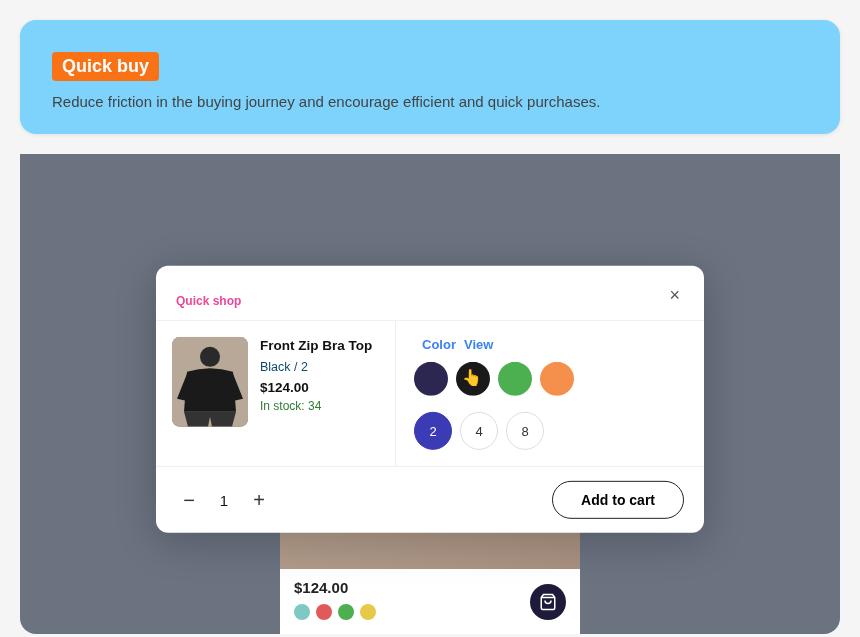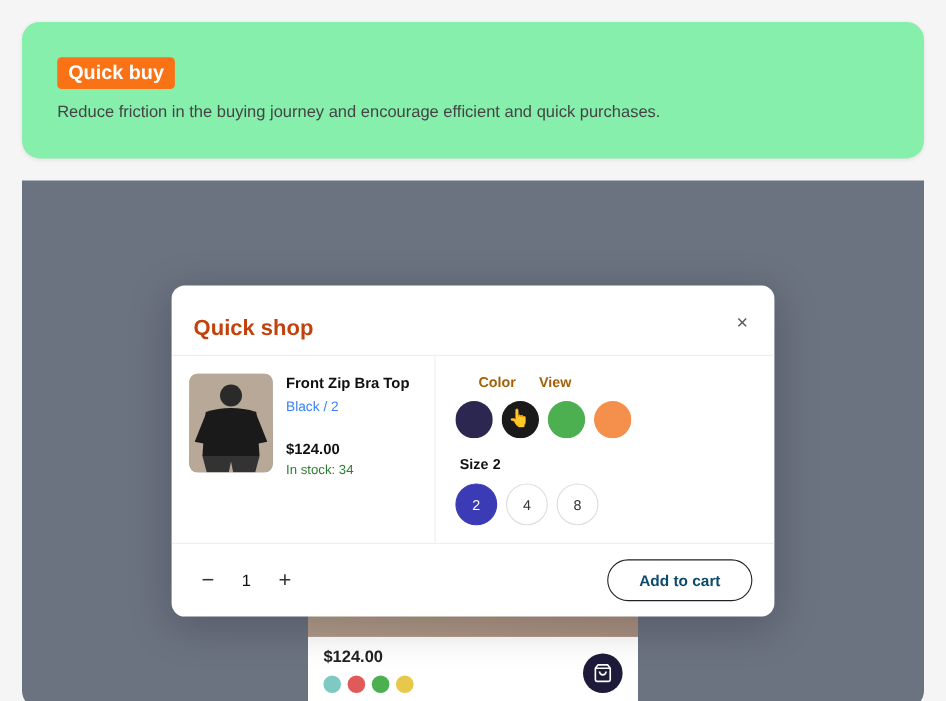--- a/index.html
+++ b/index.html
@@ -4,42 +4,42 @@
   <style>
     * { box-sizing: border-box; margin: 0; padding: 0; }
     body {
       font-family: -apple-system, BlinkMacSystemFont, 'Segoe UI', sans-serif;
       background: #f5f5f5;
       width: 860px;
       min-height: 637px;
     }
 
     .outer-card {
-      background: #86efac;
+      background: #7dd3fc;
       border-radius: 16px;
       margin: 20px;
       padding: 32px 32px 24px;
       box-shadow: 0 1px 4px rgba(0,0,0,0.08);
     }
 
     .title-badge {
       display: inline-block;
       background: #f97316;
       color: white;
       font-weight: 700;
       font-size: 18px;
       padding: 4px 10px;
       border-radius: 4px;
       margin-bottom: 12px;
     }
 
     .subtitle {
       color: #444;
       font-size: 15px;
-      margin-bottom: 10px;
+      margin-bottom: 0;
     }
 
     .demo-area {
       background: #6b7280;
       border-radius: 0 0 16px 16px;
       margin: 0 20px 0 20px;
       height: 480px;
       position: relative;
       overflow: hidden;
     }
@@ -118,23 +118,23 @@
 
     .modal-header {
       display: flex;
       justify-content: space-between;
       align-items: center;
       padding: 16px 20px 12px;
       border-bottom: 1px solid #eee;
     }
 
     .modal-title {
-      font-size: 20px;
-      font-weight: 600;
-      color: #c2410c;
+      font-size: 12px;
+      font-weight: 600;
+      color: #ec4899;
       margin-top: 12px;
     }
 
     .close-btn {
       background: none;
       border: none;
       cursor: pointer;
       font-size: 18px;
       color: #555;
       line-height: 1;
@@ -182,22 +182,22 @@
     .product-name {
       font-size: 13.5px;
       font-weight: 600;
       color: #111;
       line-height: 1.4;
       margin-bottom: 4px;
     }
 
     .product-variant {
       font-size: 12.5px;
-      color: #3b82f6;
-      margin-bottom: 24px;
+      color: #0c4a6e;
+      margin-bottom: 6px;
     }
 
     .product-price {
       font-size: 13.5px;
       font-weight: 600;
       color: #111;
       margin-bottom: 4px;
     }
 
     .product-stock {
@@ -219,22 +219,22 @@
     }
 
     .option-label {
       font-size: 13px;
       color: #444;
       margin-bottom: 10px;
     }
 
     .option-label span {
       font-weight: 600;
-      color: #a16207;
-      margin-left: 21px;
+      color: #3b82f6;
+      margin-left: 8px;
     }
 
     .color-swatches {
       display: flex;
       gap: 8px;
       margin-bottom: 16px;
     }
 
     .swatch {
       width: 34px;
@@ -323,21 +323,21 @@
       font-size: 15px;
       font-weight: 500;
       color: #111;
       min-width: 20px;
       text-align: center;
     }
 
     .add-to-cart-btn {
       background: #fff;
       border: 1.5px solid #222;
-      color: #0c4a6e;
+      color: #000000;
       font-size: 14px;
       font-weight: 600;
       padding: 10px 28px;
       border-radius: 24px;
       cursor: pointer;
     }
   </style>
 </head>
 <body>
 
@@ -420,23 +420,20 @@
         </div>
         <div class="color-swatches">
           <div class="swatch" style="background:#2b2750;"></div>
           <div class="swatch" style="background:#1a1a1a; position:relative;">
             <span class="swatch-cursor" style="font-size:16px; position:absolute; top:6px; left:6px;">👆</span>
           </div>
           <div class="swatch" style="background:#4caf50;"></div>
           <div class="swatch" style="background:#f5904c;"></div>
         </div>
 
-        <div class="size-label">
-          <span>Size</span><span>2</span>
-        </div>
         <div class="size-buttons">
           <button class="size-btn selected">2</button>
           <button class="size-btn">4</button>
           <button class="size-btn">8</button>
         </div>
       </div>
     </div>
 
     <div class="modal-footer">
       <div class="quantity-control">

